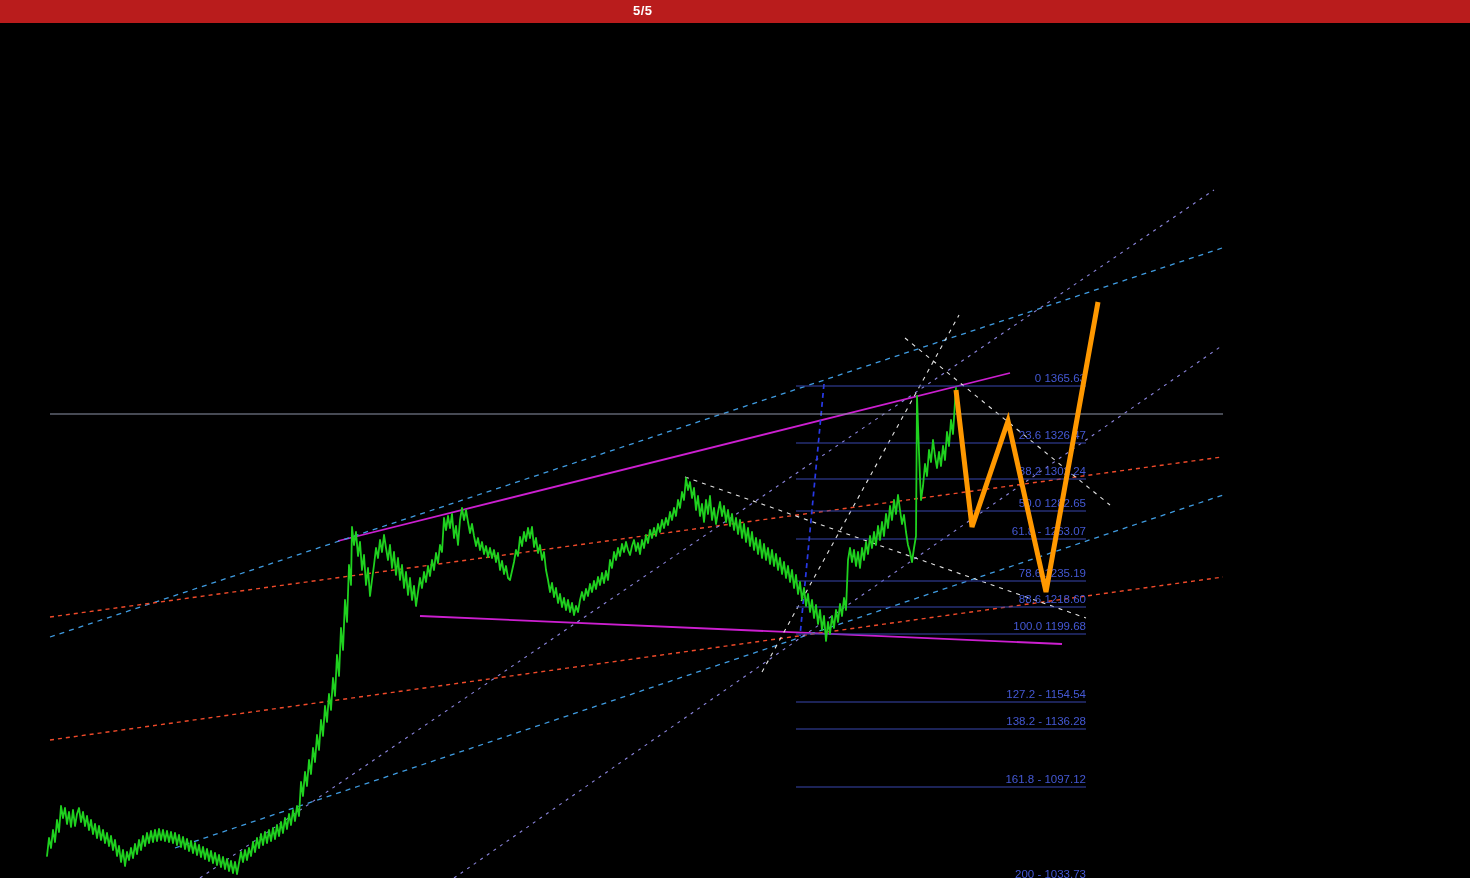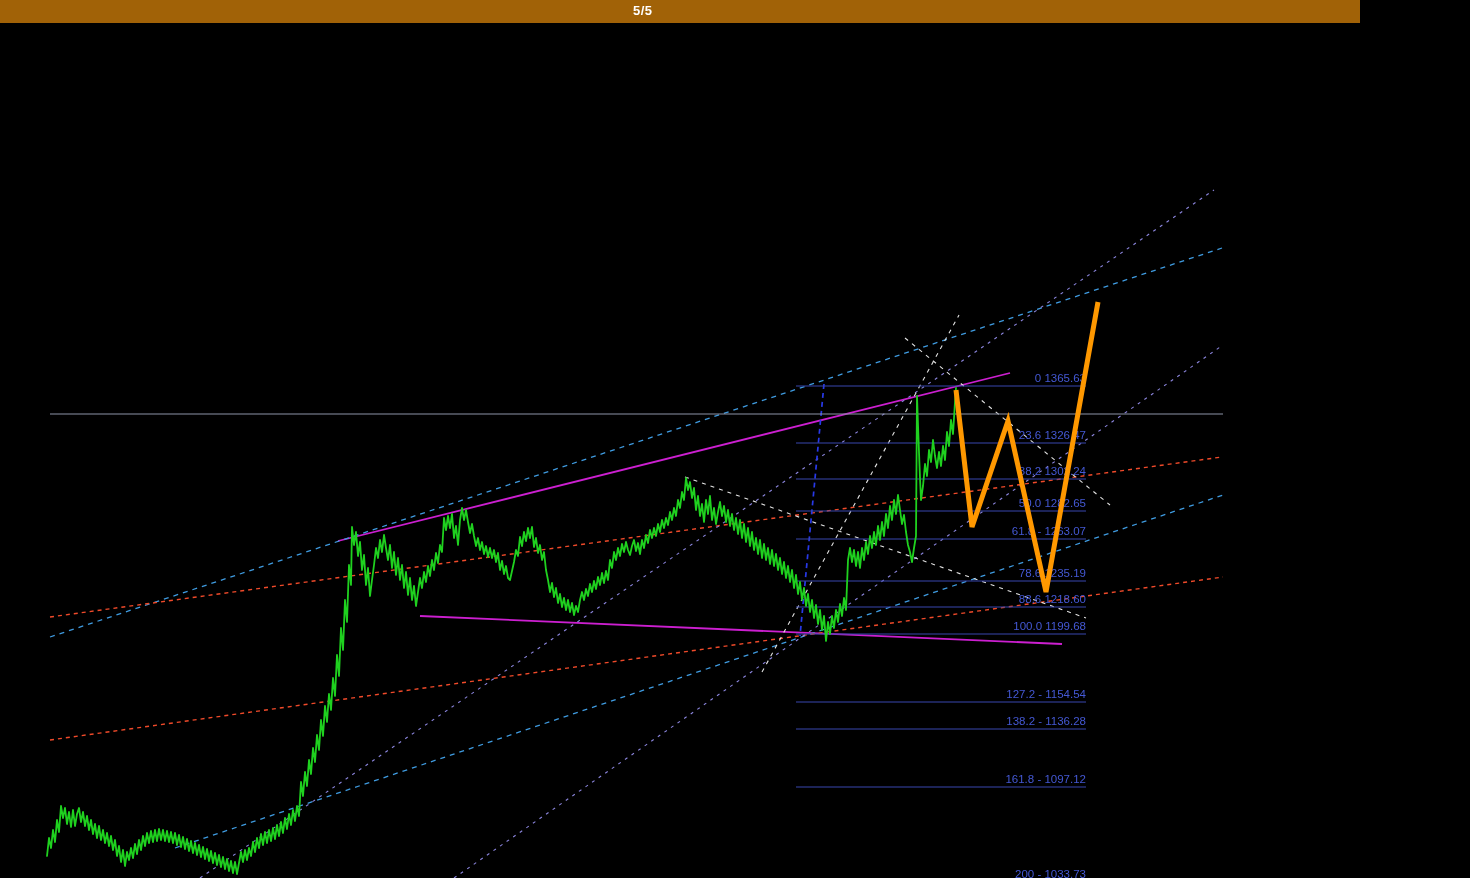--- a/index.html
+++ b/index.html
@@ -1,18 +1,18 @@
 <!DOCTYPE html>
 <html><head>
 <meta charset="utf-8">
 <style>
   html,body{margin:0;padding:0;background:#000;width:1470px;height:878px;overflow:hidden;
     font-family:"Liberation Sans",sans-serif;}
   .viewer{position:relative;width:1470px;height:878px;background:#000;}
-  .topbar{position:absolute;top:0;left:0;width:1360px;height:23px;background:#a16207;z-index:10;}
+  .topbar{position:absolute;top:0;left:0;width:1470px;height:23px;background:#b91c1c;z-index:10;}
   .topbar .page-ind{position:absolute;left:633px;top:3px;color:#ffffff;font-size:13px;font-weight:bold;
     letter-spacing:.5px;}
   .chart-wrap{position:absolute;top:0;left:0;width:1470px;height:878px;}
   svg text{font-family:"Liberation Sans",sans-serif;}
 </style>
 </head>
 <body>
 
 <div class="viewer">
   <div class="chart-wrap">

